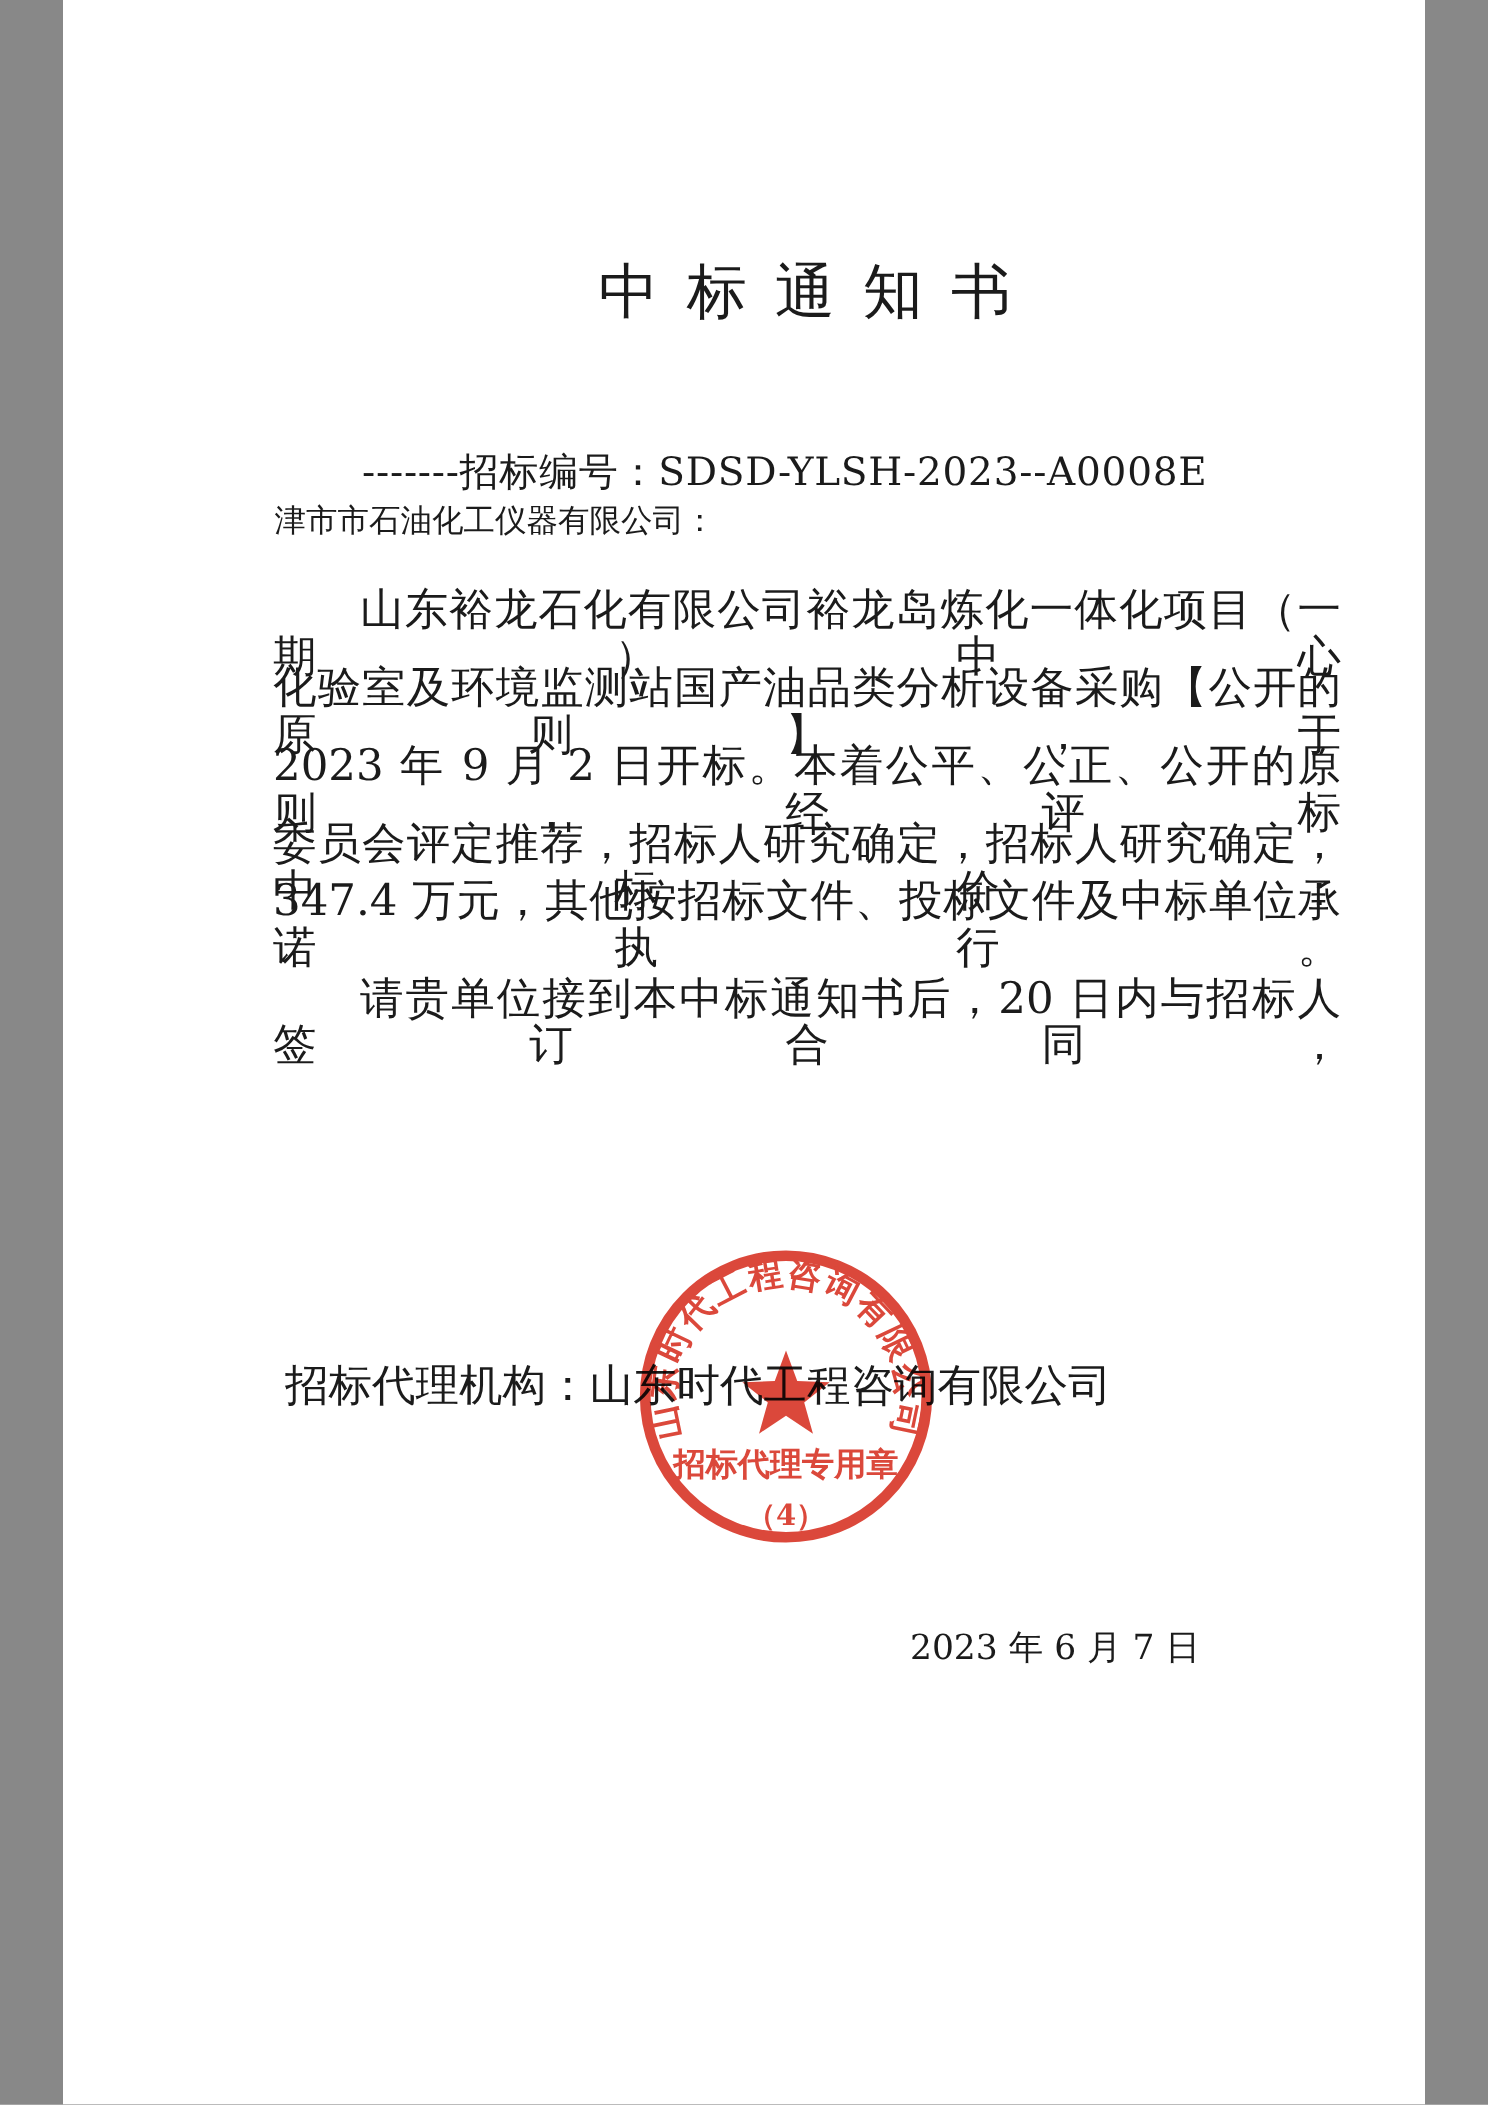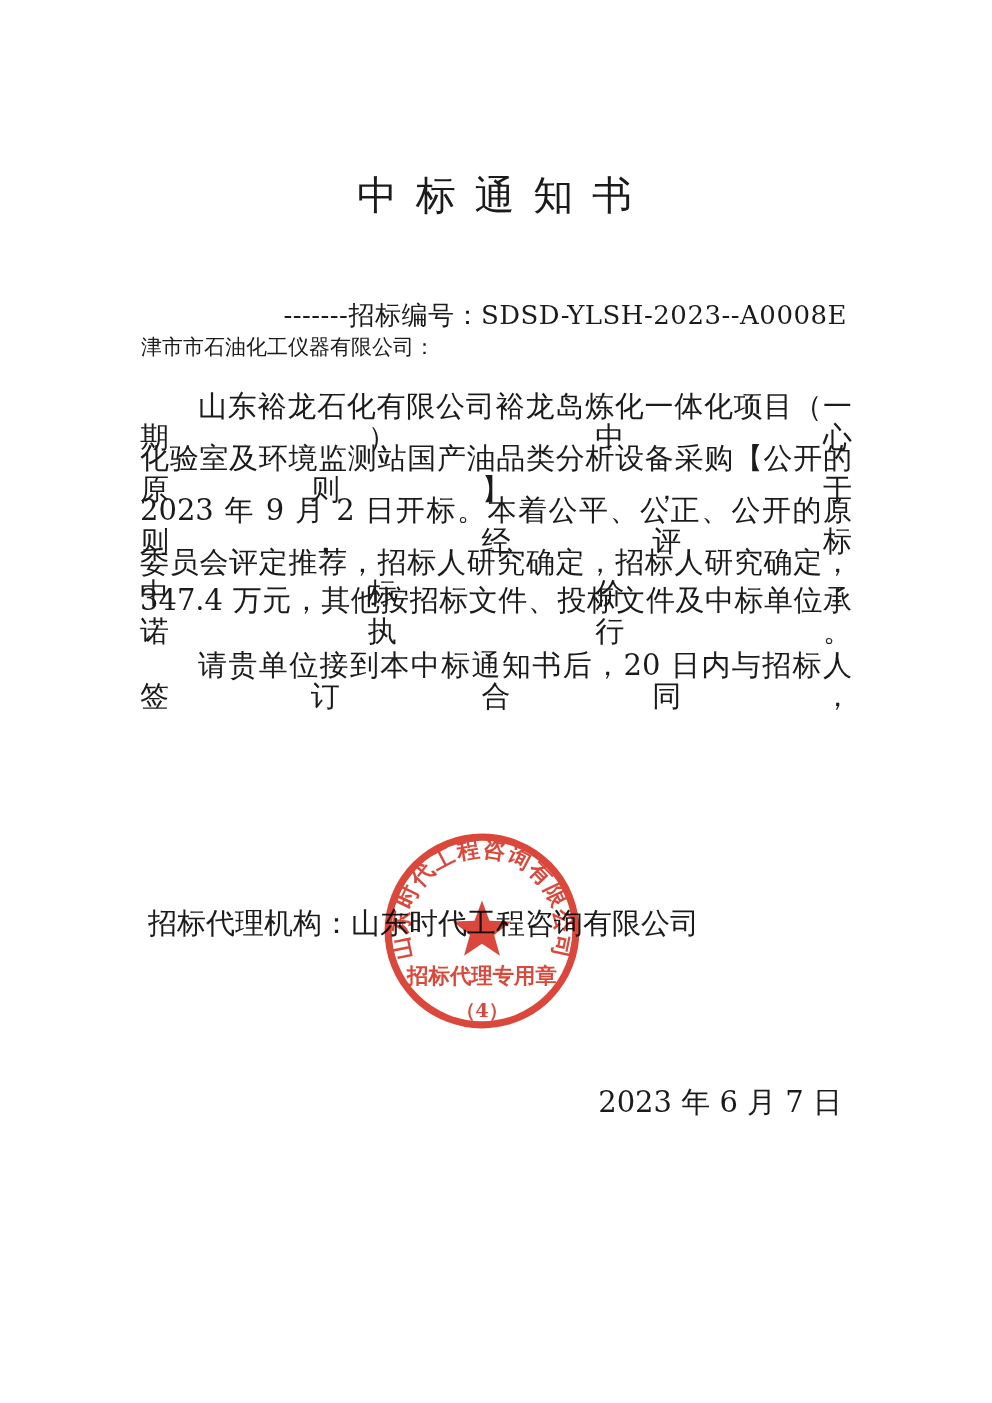--- a/index.html
+++ b/index.html
@@ -3,21 +3,21 @@
 <meta charset="utf-8">
 <style>
   :root{
     --text:#1b1b1b;
     --background:#ffffff;
     --stamp-red:#d93a2c;
   }
   html,body{margin:0;padding:0;background:#888;}
   .page{
     position:relative;
-    width:992px;height:1403px;
+    width:908px;height:1403px;
     margin:0 auto;
     background:var(--background);
     color:var(--text);
     font-family:"DejaVu Serif","Liberation Serif",serif;
     overflow:hidden;
   }
   .abs{position:absolute;}
   .title{
     top:172px;left:0;width:992px;
     text-align:center;
@@ -49,21 +49,21 @@
     white-space:nowrap;
   }
   .indent{text-indent:58px;}
   .agency-line{
     top:908px;left:148px;
     font-size:29px;line-height:1.1;
     white-space:nowrap;
   }
   .date-line{
     top:1087px;right:150px;
-    font-size:29px;line-height:1.1;
+    font-size:23px;line-height:1.1;
     white-space:nowrap;
   }
   .seal{
     top:829px;left:380px;
     width:204px;height:204px;
     mix-blend-mode:multiply;
     opacity:.93;
   }
   .seal text{
     fill:var(--stamp-red);

